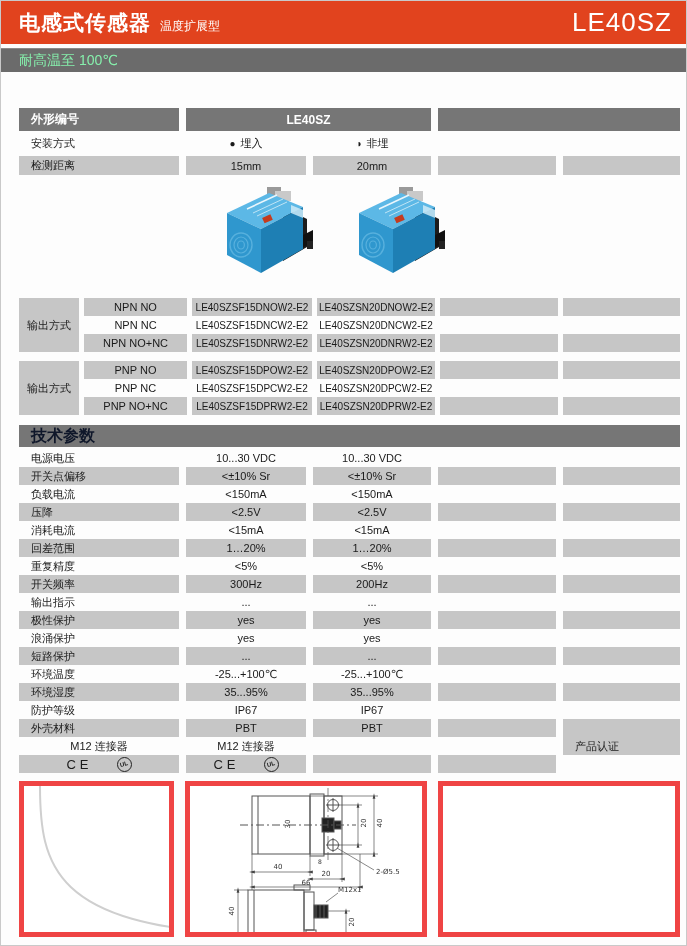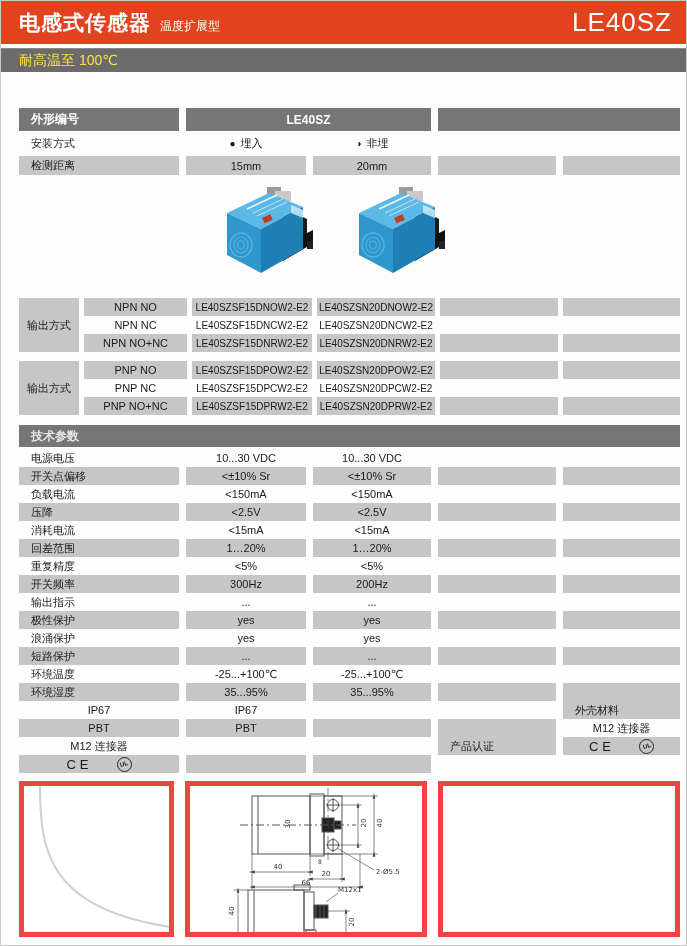--- a/index.html
+++ b/index.html
@@ -17,21 +17,21 @@
   .topbar{
     height:43px;background:#e1431e;color:#fff;
     display:flex;align-items:center;justify-content:space-between;
     padding:0 14px 0 18px;box-sizing:border-box;
   }
   .title-group{display:flex;align-items:baseline;gap:9px;}
   .title-main{font-size:21px;font-weight:bold;letter-spacing:1px;}
   .title-sub{font-size:12px;}
   .model-no{font-size:26px;font-weight:300;letter-spacing:1px;}
   .banner{
-    margin-top:4px;height:23px;background:#6b6b6b;color:#fde047;
+    margin-top:4px;height:23px;background:#6b6b6b;color:#86efac;
     font-size:14px;display:flex;align-items:center;padding-left:18px;
     border-top:1px solid #8a8a8a;
   }
   
   .content{margin-left:18px;width:661px;}
   .cell{display:flex;align-items:center;justify-content:center;font-size:11px;}
   .cell.lbl{justify-content:flex-start;padding-left:12px;box-sizing:border-box;}
   .dark{background:#767676;color:#fff;font-weight:bold;font-size:12px;}
   .g{background:#c6c6c6;}
   
@@ -41,22 +41,22 @@
   
   .photos{margin-top:8px;height:112px;display:flex;gap:36px;padding-left:200px;}
   
   .otable{display:grid;grid-template-columns:60px 103px 120px 118px 118px 117px;
     column-gap:5px;grid-auto-rows:18px;}
   .otable .group{grid-row:1/4;background:#c6c6c6;font-size:11px;}
   .otable .pn{font-size:10px;letter-spacing:0;}
   .mt-out1{margin-top:3px;}
   .mt-out2{margin-top:9px;}
   
-  .section-bar{margin-top:10px;height:22px;background:#767676;color:#e5e5e5;
-    font-size:12px;font-weight:bold;display:flex;align-items:center;padding-left:12px;}
+  .section-bar{margin-top:10px;height:22px;background:#767676;color:#0f172a;
+    font-size:16px;font-weight:bold;display:flex;align-items:center;padding-left:12px;}
   .specgrid{margin-top:2px;display:grid;grid-template-columns:160px 120px 118px 118px 117px;
     column-gap:7px;grid-auto-rows:18px;}
   .certs{display:flex;align-items:center;gap:24px;}
   .ce-txt{font-size:13px;letter-spacing:4px;font-weight:500;}
   .ul-badge{width:13px;height:13px;border:1.3px solid #222;border-radius:50%;
     display:inline-flex;align-items:center;justify-content:center;}
   .ul-txt{font-size:6px;font-weight:bold;transform:rotate(-14deg);letter-spacing:0;}
   
   .boxes{margin-top:8px;display:flex;gap:9px;}
   .box{height:156px;background:#fff;border:5px solid #ef4444;box-sizing:border-box;overflow:hidden;}
@@ -265,20 +265,21 @@
     <div class="cell">-25...+100℃</div>
     <div class="cell"></div>
     <div class="cell"></div>
 
     <div class="cell lbl g">环境湿度</div>
     <div class="cell g">35...95%</div>
     <div class="cell g">35...95%</div>
     <div class="cell g"></div>
     <div class="cell g"></div>
 
+    <div class="cell lbl">防护等级</div>
     <div class="cell">IP67</div>
     <div class="cell">IP67</div>
     <div class="cell"></div>
     <div class="cell"></div>
 
     <div class="cell lbl g">外壳材料</div>
     <div class="cell g">PBT</div>
     <div class="cell g">PBT</div>
     <div class="cell g"></div>
     <div class="cell g"></div>

